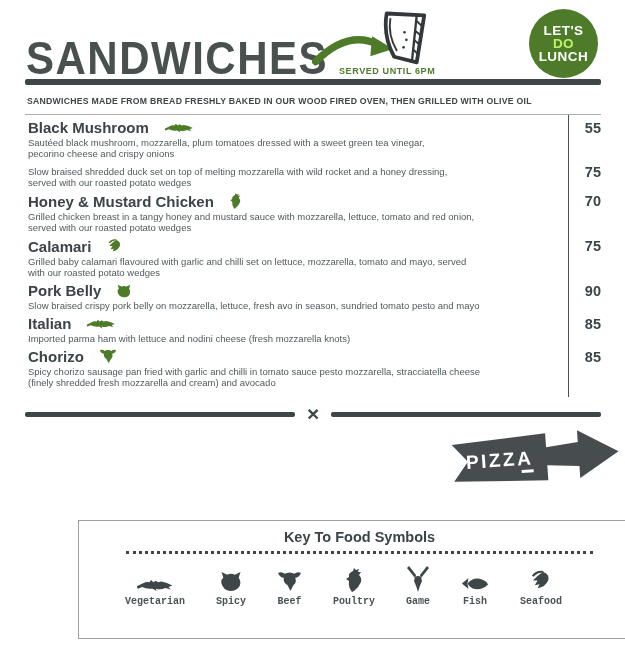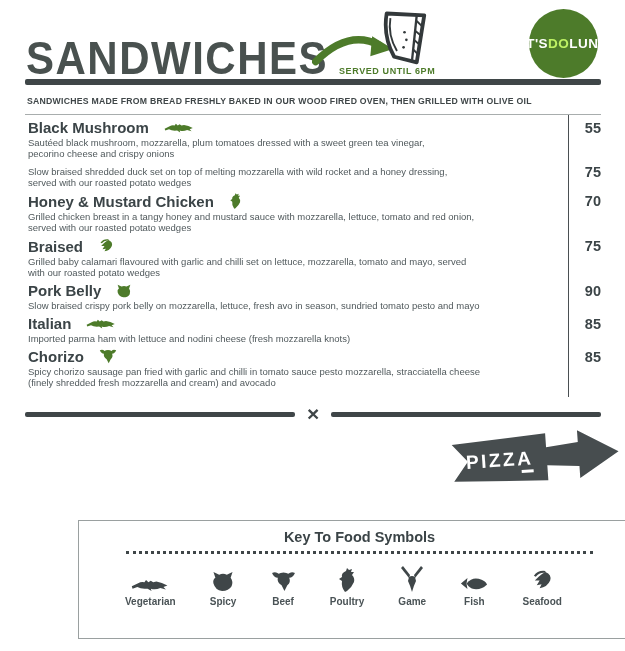--- a/index.html
+++ b/index.html
@@ -7,21 +7,21 @@
         font-family:"Liberation Sans",sans-serif;color:#3e4749;}
 
   
   .title{position:absolute;left:26px;top:33px;font-size:42px;font-weight:bold;
          letter-spacing:1.5px;color:#49514f;transform:scaleY(1.08);transform-origin:top left;}
   .arrow-svg{position:absolute;left:312px;top:28px;}
   .sandwich-svg{position:absolute;left:381px;top:7px;}
   .served-note{position:absolute;left:339px;top:66px;font-size:9px;font-weight:bold;
                color:#4d7b2a;letter-spacing:.6px;}
   .badge{position:absolute;left:529px;top:9px;width:69px;height:69px;border-radius:50%;
-         background:#4d7b2a;display:flex;flex-direction:row;align-items:center;
+         background:#4d7b2a;display:flex;flex-direction:column;align-items:center;
          justify-content:center;text-align:center;}
   .badge span{display:block;font-size:13.5px;line-height:13px;font-weight:bold;
               color:#ffffff;letter-spacing:.5px;}
   .badge .dark{color:#bef264;}
   .rule-thick{position:absolute;left:25px;top:79px;width:576px;height:6px;background:#3f4648;
               border-radius:2px;}
   .tagline{position:absolute;left:27px;top:96px;font-size:8.7px;font-weight:bold;
            letter-spacing:.25px;color:#3f4648;}
 
   
@@ -51,21 +51,21 @@
                 color:#ffffff;letter-spacing:2.5px;}
   .pizza .a-underline{position:absolute;left:70px;top:38px;width:12px;height:3px;background:#fff;}
 
   
   .keybox{position:absolute;left:30px;top:520px;width:563px;height:119px;
           border:1px solid #9aa0a0;box-sizing:border-box;margin-left:48px;}
   .key-title{margin-top:8px;text-align:center;font-size:14.5px;font-weight:bold;color:#3b4447;}
   .key-dots{margin:6px auto 0 auto;width:467px;border-top:3px dotted #3f4648;}
   .key-row{margin-top:10px;display:flex;justify-content:space-between;
            padding:0 78px 0 46px;}
-  .key-item{display:flex;flex-direction:column;align-items:center;}
+  .key-item{display:flex;flex-direction:column;align-items:center;font-family:Liberation Mono, monospace;}
   .key-item .ic{height:28px;display:flex;align-items:flex-end;justify-content:center;
                 color:#3f4648;}
   .key-item .lbl{margin-top:4px;font-size:10px;font-weight:bold;color:#4a5356;}
   .hidden-defs{position:absolute;width:0;height:0;overflow:hidden;}
 </style>
 </head>
 <body>
 
 <svg class="hidden-defs" xmlns="http://www.w3.org/2000/svg" aria-hidden="true">
   <symbol id="vegetarian-icon" viewBox="0 0 48 16">
@@ -160,21 +160,21 @@
         </div>
         <div class="item-desc">Grilled chicken breast in a tangy honey and mustard sauce with mozzarella, lettuce, tomato and red onion,
 served with our roasted potato wedges</div>
       </div>
       <div class="item-price">70</div>
     </div>
 
     <div class="menu-item">
       <div class="item-main">
         <div class="item-title">
-          <span>Braised</span>
+          <span>Calamari</span>
           <svg class="item-icon" width="17" height="16">
               <use href="#seafood-icon"></use>
             </svg>
         </div>
         <div class="item-desc">Grilled baby calamari flavoured with garlic and chilli set on lettuce, mozzarella, tomato and mayo, served
 with our roasted potato wedges</div>
       </div>
       <div class="item-price">75</div>
     </div>
 

